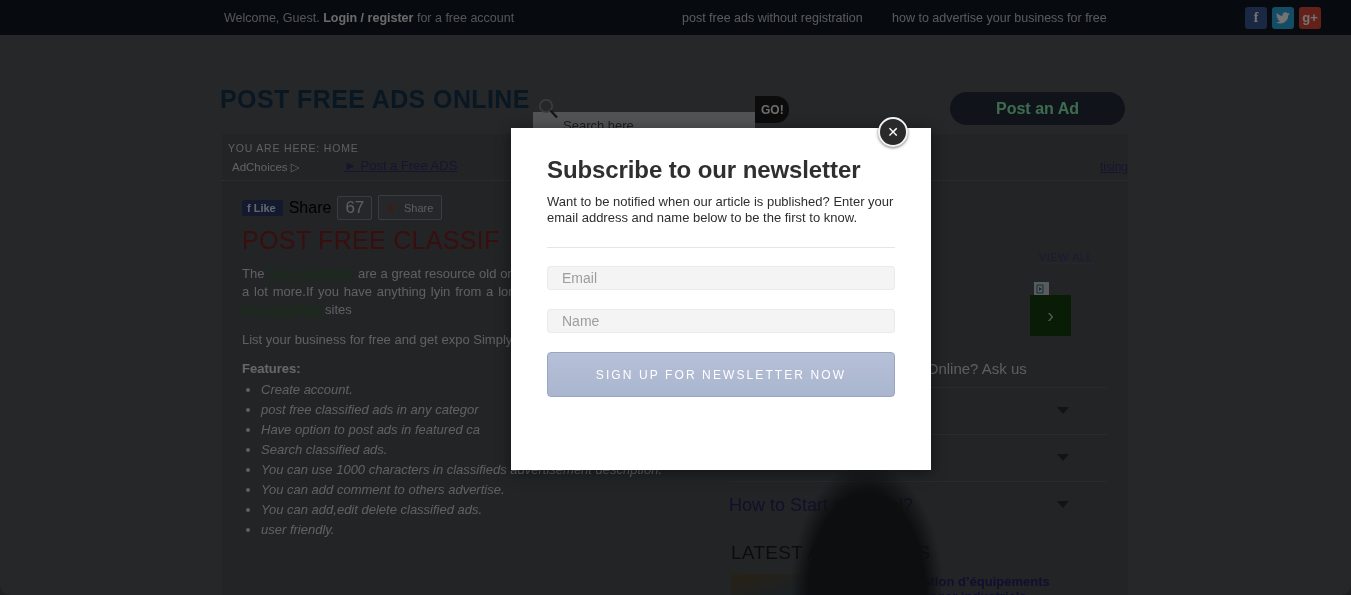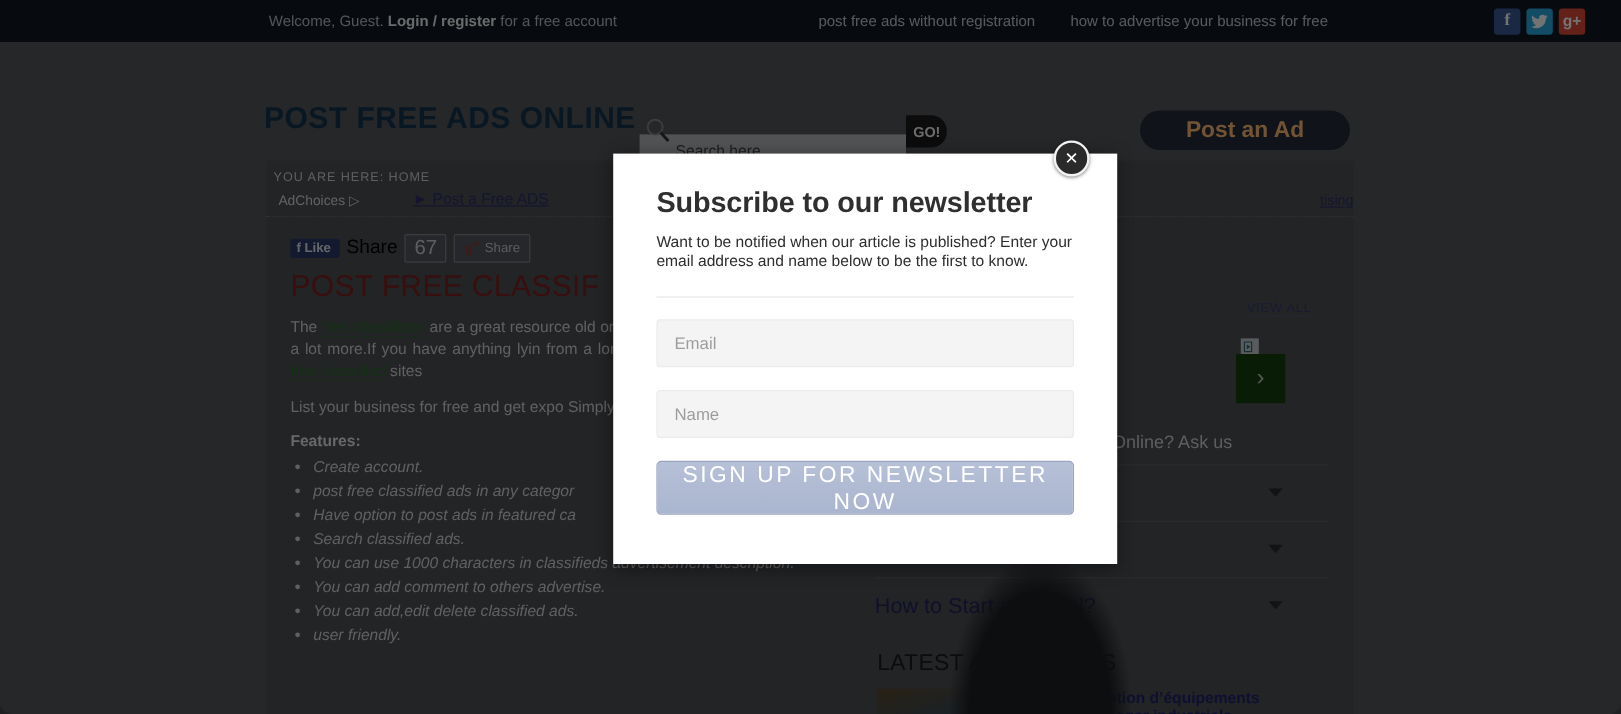--- a/index.html
+++ b/index.html
@@ -134,23 +134,23 @@
     font-weight: bold;
     cursor: pointer;
     font-family: "Liberation Sans", sans-serif;
   }
   .postad {
     position: absolute;
     left: 950px; top: 57px;
     width: 175px; height: 33px;
     border-radius: 17px;
     background: #242b39;
-    color: #fdba74;
+    color: #86efac;
     border: none;
-    font-size: 19px;
+    font-size: 16px;
     font-weight: bold;
     cursor: pointer;
     font-family: "Liberation Sans", sans-serif;
   }
 
   
   .content {
     position: absolute;
     left: 222px; top: 134px;
     width: 906px; bottom: 0;
@@ -316,41 +316,41 @@
   }
   .modal hr {
     border: none;
     border-top: 1px solid #e6e6e6;
     margin: 21px 0 18px 0;
   }
   .modal input[type=text] {
     display: block;
     width: 100%;
     box-sizing: border-box;
-    height: 40px;
+    height: 24px;
     background: #f4f4f4;
     border: 1px solid #ebebeb;
     border-radius: 3px;
     padding: 0 14px;
     font-size: 14px;
     color: #8e8e8e;
     margin-bottom: 19px;
     outline: none;
     font-family: "Liberation Sans", sans-serif;
   }
   .modal input::placeholder { color: #9d9d9d; }
   .modal .signup {
     display: block;
     width: 100%;
     height: 45px;
     background: linear-gradient(180deg,#b6c0d7 0%,#aab5cf 100%);
     border: 1px solid #9aa5c0;
     border-radius: 4px;
     color: #ffffff;
-    font-size: 19px;
+    font-size: 12px;
     letter-spacing: 2.1px;
     cursor: pointer;
     font-family: "Liberation Sans", sans-serif;
   }
   .close-btn {
     position: absolute;
     left: 878px; top: 117px;
     width: 26px; height: 26px;
     border-radius: 50%;
     background: #2a2a2a;

